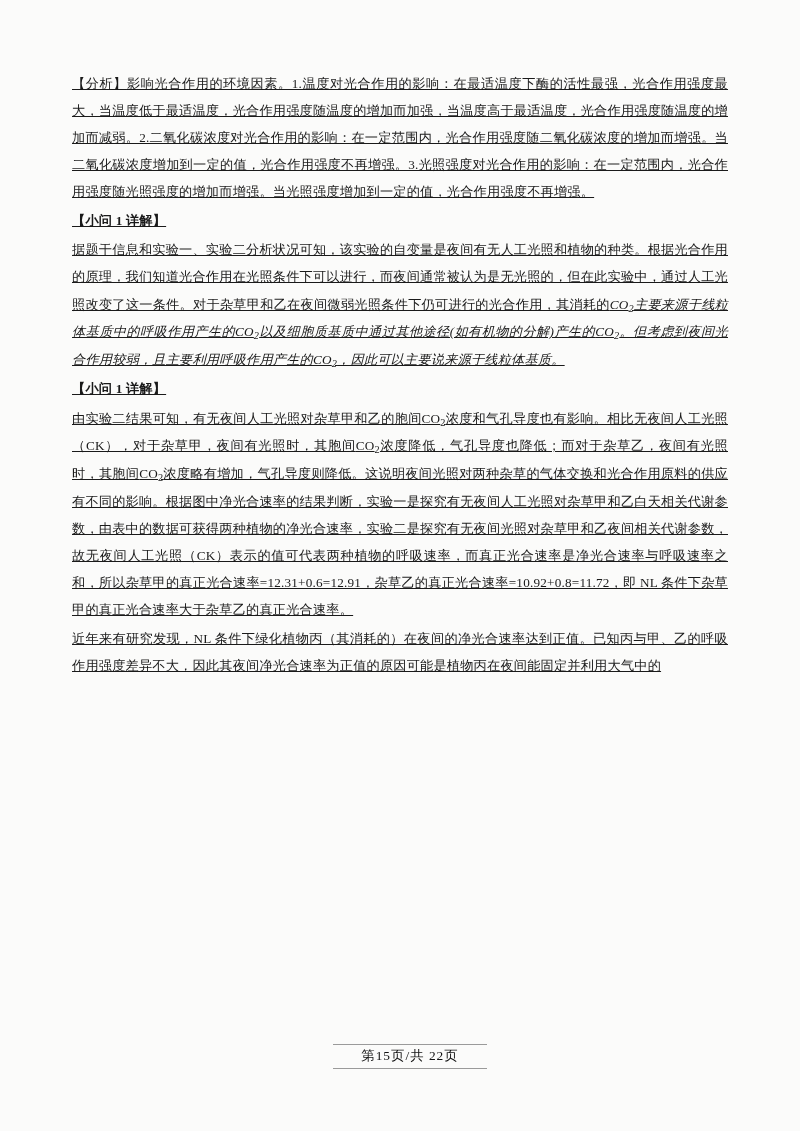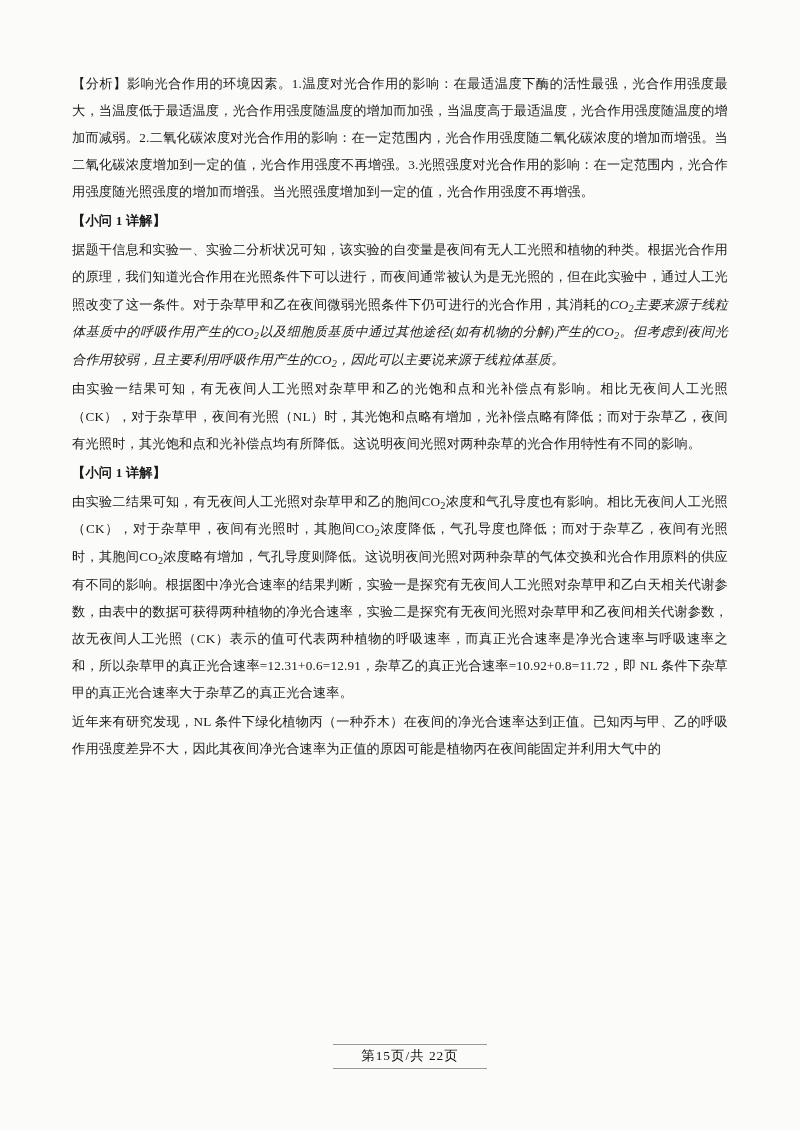--- a/index.html
+++ b/index.html
@@ -17,20 +17,21 @@
   .page {
     position: relative;
     width: 800px;
     height: 1131px;
     background: #fbfbfa;
     box-sizing: border-box;
     padding: 70px 72px 0 72px;
   }
   .content {
     width: 656px;
+    text-decoration: underline;
   }
   .para {
     font-size: 13.2px;
     line-height: 2.05;
     text-align: justify;
     text-justify: inter-ideograph;
     margin: 0 0 2px 0;
     letter-spacing: 0.2px;
   }
   .heading {
@@ -71,27 +72,26 @@
 <div class="page">
   <div class="content">
 
     <p class="para"><span>【分析】</span><span>影响光合作用的环境因素。1.温度对光合作用的影响：在最适温度下酶的活性最强，光合作用强度最大，当温度低于最适温度，光合作用强度随温度的增加而加强，当温度高于最适温度，光合作用强度随温度的增加而减弱。2.二氧化碳浓度对光合作用的影响：在一定范围内，光合作用强度随二氧化碳浓度的增加而增强。当二氧化碳浓度增加到一定的值，光合作用强度不再增强。3.光照强度对光合作用的影响：在一定范围内，光合作用强度随光照强度的增加而增强。当光照强度增加到一定的值，光合作用强度不再增强。</span></p>
 
     <p class="heading">【小问 1 详解】</p>
 
     <p class="para"><span>据题干信息和实验一、实验二分析状况可知，该实验的自变量是夜间有无人工光照和植物的种类。根据光合作用的原理，我们知道光合作用在光照条件下可以进行，而夜间通常被认为是无光照的，但在此实验中，通过人工光照改变了这一条件。对于杂草甲和乙在夜间微弱光照条件下仍可进行的光合作用，其消耗的</span><span class="italic">CO</span><span class="sub italic">2</span><span class="italic">主要来源于线粒体基质中的呼吸作用产生的</span><span class="italic">CO</span><span class="sub italic">2</span><span class="italic">以及细胞质基质中通过其他途径(如有机物的分解)产生的</span><span class="italic">CO</span><span class="sub italic">2</span><span class="italic">。但考虑到夜间光合作用较弱，且主要利用呼吸作用产生的</span><span class="italic">CO</span><span class="sub italic">2</span><span class="italic">，因此可以主要说来源于线粒体基质。</span></p>
 
 
-    <p class="para">由实验一结果可知，有无夜间人工光照对杂草甲和乙的光饱和点和光补偿点有影响。相比无夜间人工光照（CK），对于杂草甲，夜间有光照（NL）时，其光饱和点略有增加，光补偿点略有降低；而对于杂草乙，夜间有光照时，其光饱和点和光补偿点均有所降低。这说明夜间光照对两种杂草的光合作用特性有不同的影响。</p>
 
     <p class="heading">【小问 1 详解】</p>
 
     <p class="para"><span>由实验二结果可知，有无夜间人工光照对杂草甲和乙的胞间</span><span>CO</span><span class="sub">2</span><span>浓度和气孔导度也有影响。相比无夜间人工光照（CK），对于杂草甲，夜间有光照时，其胞间</span><span>CO</span><span class="sub">2</span><span>浓度降低，气孔导度也降低；而对于杂草乙，夜间有光照时，其胞间</span><span>CO</span><span class="sub">2</span><span>浓度略有增加，气孔导度则降低。这说明夜间光照对两种杂草的气体交换和光合作用原料的供应有不同的影响。根据图中净光合速率的结果判断，实验一是探究有无夜间人工光照对杂草甲和乙白天相关代谢参数，由表中的数据可获得两种植物的净光合速率，实验二是探究有无夜间光照对杂草甲和乙夜间相关代谢参数，故无夜间人工光照（CK）表示的值可代表两种植物的呼吸速率，而真正光合速率是净光合速率与呼吸速率之和，所以杂草甲的真正光合速率=12.31+0.6=12.91，杂草乙的真正光合速率=10.92+0.8=11.72，即 NL 条件下杂草甲的真正光合速率大于杂草乙的真正光合速率。</span></p>
 
 
-    <p class="para">近年来有研究发现，NL 条件下绿化植物丙（一种乔木）在夜间的净光合速率达到正值。已知丙与甲、乙的呼吸作用强度差异不大，因此其夜间净光合速率为正值的原因可能是植物丙在夜间能固定并利用大气中的</p>
+    <p class="para">近年来有研究发现，NL 条件下绿化植物丙（其消耗的）在夜间的净光合速率达到正值。已知丙与甲、乙的呼吸作用强度差异不大，因此其夜间净光合速率为正值的原因可能是植物丙在夜间能固定并利用大气中的</p>
 
   </div>
 
   <div class="footer">
     <span class="footer-inner">第15页/共 22页</span>
   </div>
 </div>
 
 </body></html>

